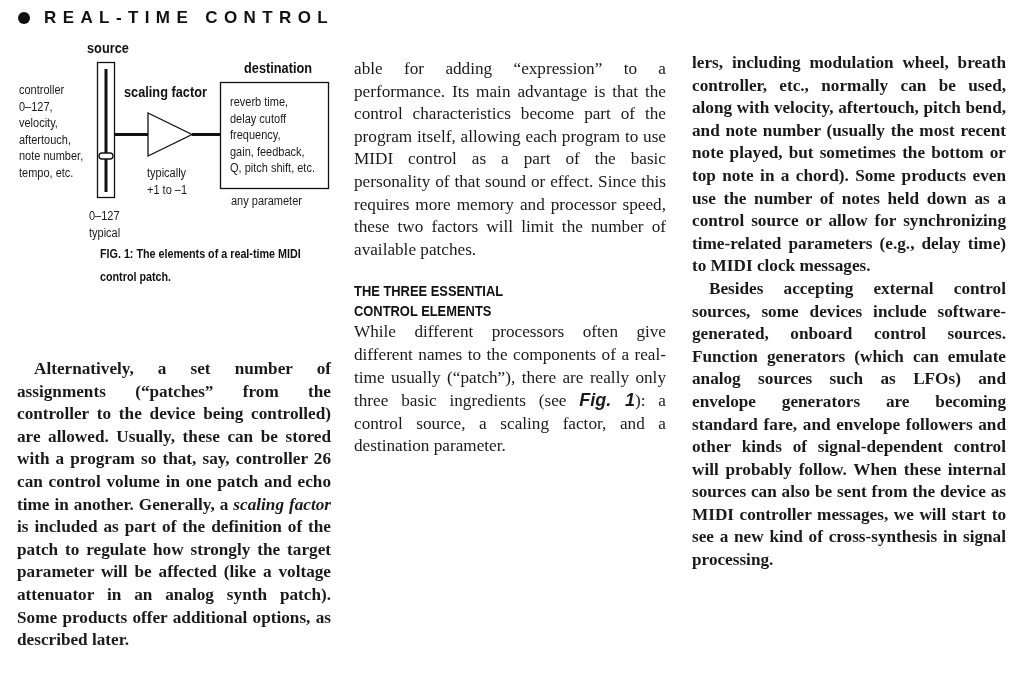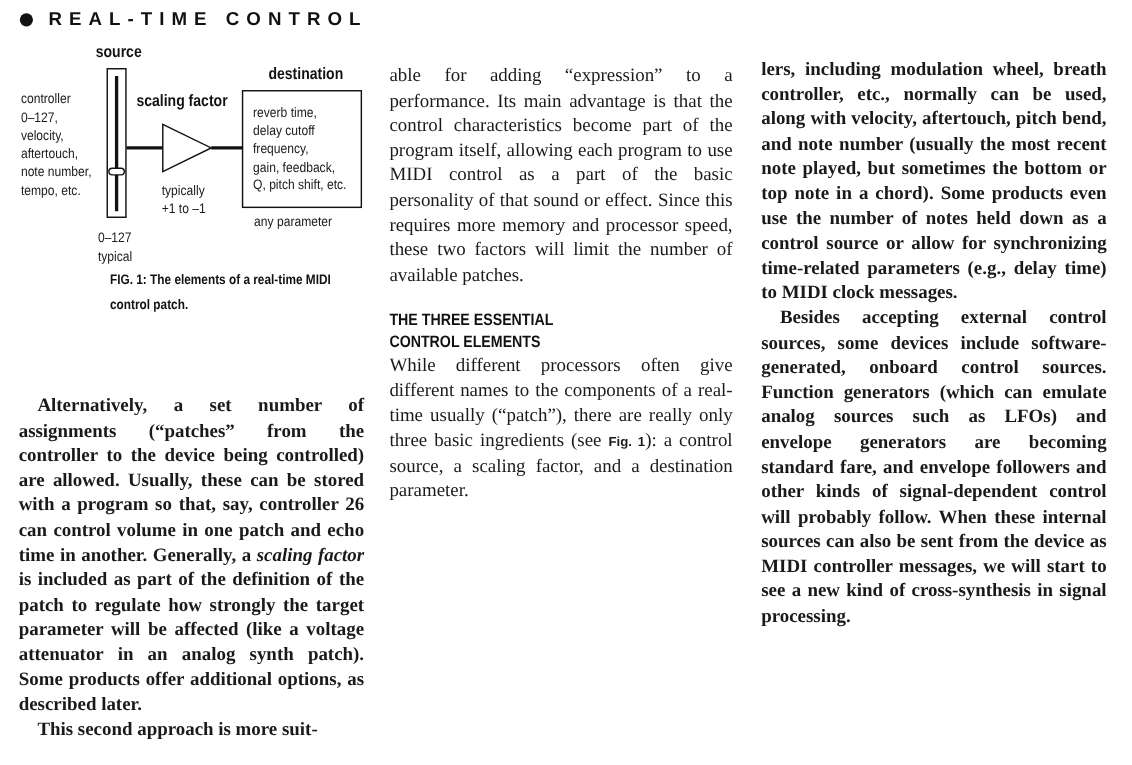--- a/index.html
+++ b/index.html
@@ -46,21 +46,21 @@
   .col1 { left: 17px; top: 358px; width: 314px; font-weight: bold; }
   .col2 { left: 354px; top: 34px; width: 312px; margin-top: 24px; }
   .col3 { left: 692px; top: 52px; width: 314px; font-weight: bold; }
   .subhead {
     font-family: "Liberation Sans", "DejaVu Sans", sans-serif;
     font-weight: bold; font-size: 15px; line-height: 20px; margin-top: 20px;
     color: #111; text-transform: uppercase; text-align: left;
     transform: scaleX(0.86); transform-origin: left top; width: 360px;
   }
   .figref {
-    font-family: "Liberation Sans", "DejaVu Sans", sans-serif; font-weight: bold; font-size: 12px;
+    font-family: "Liberation Sans", "DejaVu Sans", sans-serif; font-weight: bold; font-size: 18px; font-style: italic;
   }
   em { font-style: italic; }
 </style>
 </head>
 <body>
 
 <div class="section-title">
   <span class="bullet"></span>
   <span>REAL-TIME CONTROL</span>
 </div>
@@ -115,21 +115,20 @@
   <div class="lbl" style="left:231px; top:157px;">any parameter</div>
 </div>
 
 <div class="caption">
   <div>FIG. 1: The elements of a real-time MIDI</div>
   <div>control patch.</div>
 </div>
 
 <div class="col col1">
   <p><span>Alternatively, a set number of assignments (“patches” from the controller to the device being controlled) are allowed. Usually, these can be stored with a program so that, say, controller 26 can control volume in one patch and echo time in another. Generally, a </span><em>scaling factor</em><span> is included as part of the definition of the patch to regulate how strongly the target parameter will be affected (like a voltage attenuator in an analog synth patch). Some products offer additional options, as described later.</span></p>
-  <p>This second approach is more suit-</p>
 </div>
 
 <div class="col col2">
   <p class="noindent">able for adding “expression” to a performance. Its main advantage is that the control characteristics become part of the program itself, allowing each program to use MIDI control as a part of the basic personality of that sound or effect. Since this requires more memory and processor speed, these two factors will limit the number of available patches.</p>
   <div class="subhead">
     <div>THE THREE ESSENTIAL</div>
     <div>CONTROL ELEMENTS</div>
   </div>
   <p class="noindent"><span>While different processors often give different names to the components of a real-time usually (“patch”), there are really only three basic ingredients (see </span><span class="figref">Fig. 1</span><span>): a control source, a scaling factor, and a destination parameter.</span></p>
 </div>

